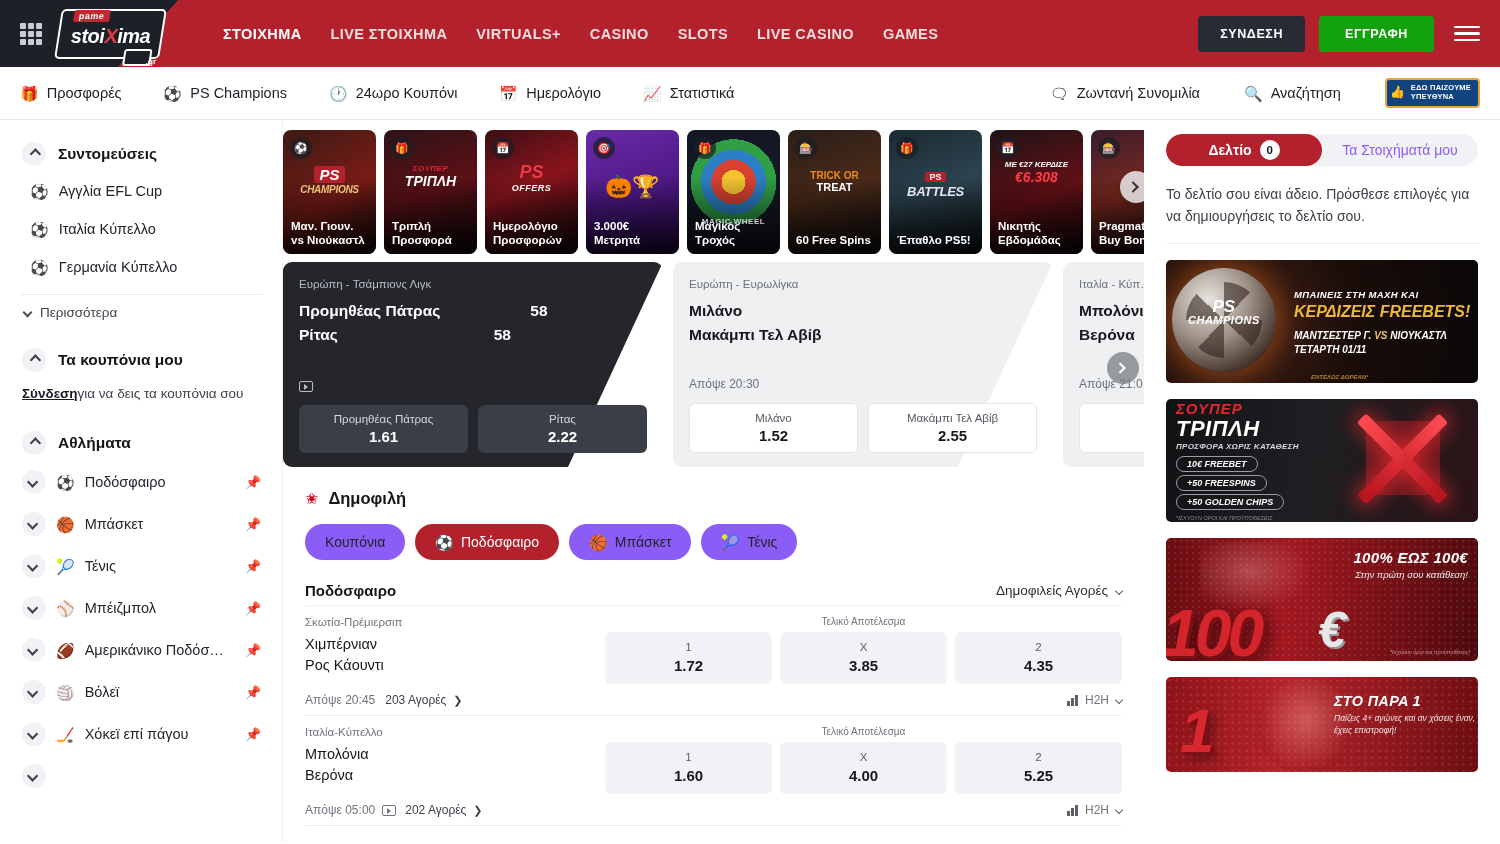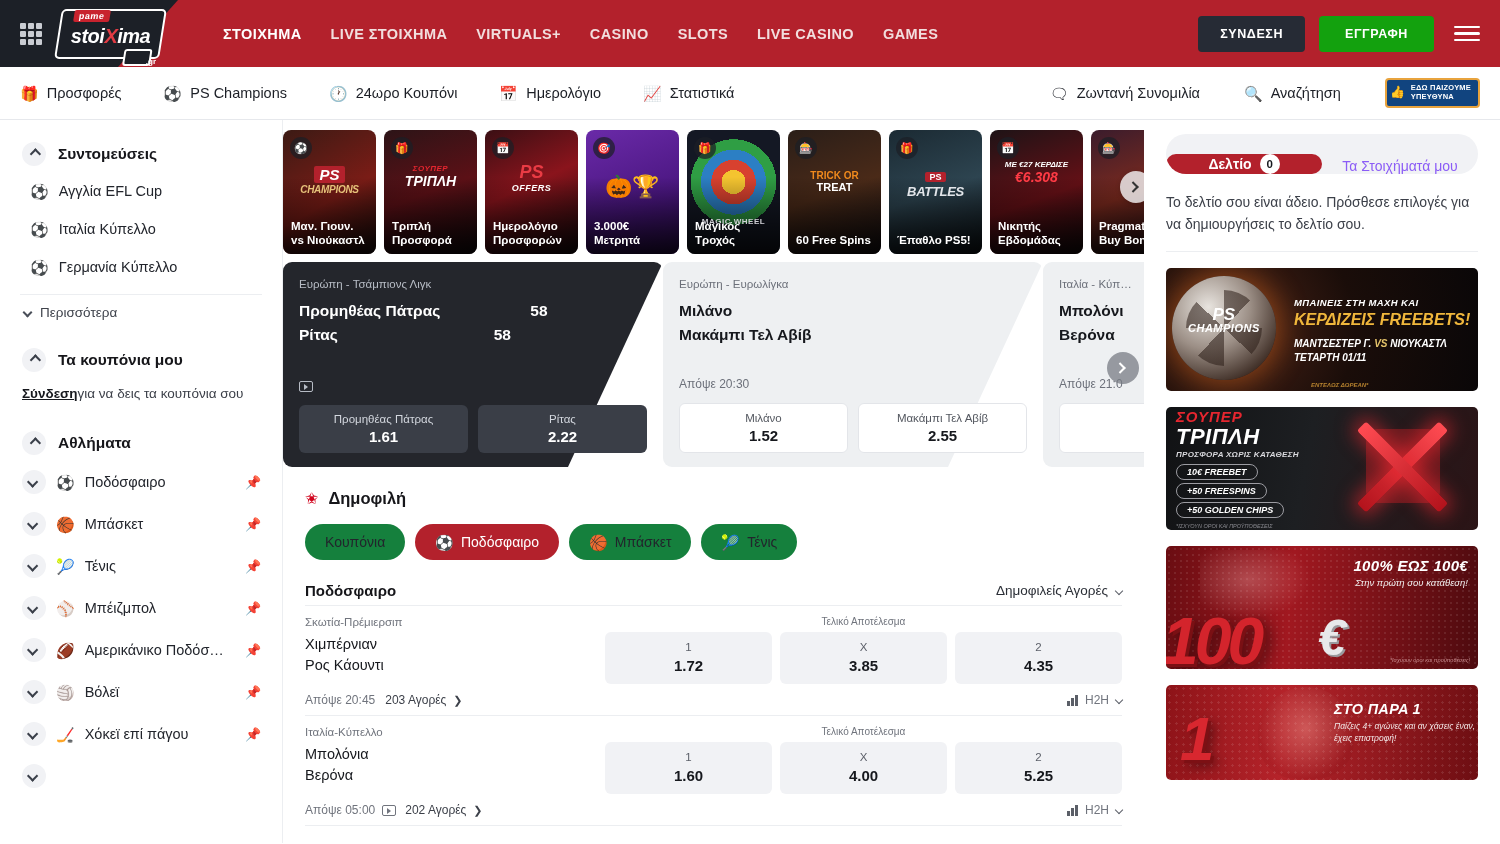--- a/index.html
+++ b/index.html
@@ -163,21 +163,21 @@
 
   .tile-next {
     position: absolute; right: -8px; top: 50%; transform: translateY(-50%);
     width: 32px; height: 32px; border-radius: 50%;
     background: rgba(240,240,242,.82); display: flex; align-items: center; justify-content: center;
     z-index: 5; cursor: pointer; box-shadow: 0 1px 5px rgba(0,0,0,.2);
   }
   .arrow-r { width: 8px; height: 8px; border-top: 2px solid #333; border-right: 2px solid #333; transform: rotate(45deg) translate(-2px,2px); }
 
   
-  .feat-strip { display: flex; padding: 8px 0 0 0; position: relative; }
+  .feat-strip { display: flex; gap: 10px; padding: 8px 0 0 0; position: relative; }
   .feat-card {
     width: 380px; flex: 0 0 380px; height: 205px; border-radius: 9px;
     position: relative; overflow: hidden; padding: 16px 16px 14px 16px;
     display: flex; flex-direction: column; cursor: pointer;
   }
   .feat-card.dark { background: #fff; }
   .feat-card.dark .cut {
     position: absolute; inset: 0; background: #24262c;
     clip-path: polygon(0 0, 100% 0, 75% 100%, 0 100%);
   }
@@ -221,21 +221,21 @@
     z-index: 9; cursor: pointer;
   }
   .feat-next .arrow-r { border-color: #fff; }
 
   
   .pop-wrap { padding: 22px 22px 0 22px; }
   .pop-head { display: flex; align-items: center; gap: 10px; font-size: 16.5px; font-weight: 700; }
   .star-ic { color: #d0021b; font-size: 16px; }
   .chips { display: flex; gap: 10px; margin-top: 16px; }
   .chip {
-    border-radius: 20px; background: #15803d; color: #22252c;
+    border-radius: 20px; background: #8b5cf6; color: #22252c;
     font-size: 14px; padding: 10px 20px; display: flex; align-items: center; gap: 7px;
     cursor: pointer; white-space: nowrap; border: none; font-family: inherit;
   }
   .chip.active { background: #b3212c; color: #fff; }
   .sec-head { display: flex; align-items: center; margin-top: 22px; }
   .sec-title { font-size: 15px; font-weight: 700; }
   .sec-markets { margin-left: auto; display: flex; align-items: center; gap: 8px; font-size: 13.5px; color: #2a2e36; cursor: pointer; }
 
   
   .match { border-top: 1px solid #eceef1; padding: 10px 0 8px 0; }
@@ -259,21 +259,21 @@
   .bars-ic { display: inline-flex; align-items: flex-end; gap: 1.5px; height: 11px; }
   .bars-ic i { width: 2.5px; background: #5b5f68; display: block; }
   .bars-ic i:nth-child(1) { height: 5px; }
   .bars-ic i:nth-child(2) { height: 8px; }
   .bars-ic i:nth-child(3) { height: 11px; }
   .chev-tiny { width: 6px; height: 6px; border-left: 1.8px solid #5b5f68; border-bottom: 1.8px solid #5b5f68; transform: rotate(-45deg); }
 
   
   .rightcol { width: 356px; flex: 0 0 356px; background: #fff; padding: 14px 22px 0 22px; overflow: hidden; }
   .slip-tabs {
-    display: flex; background: #f1f2f5; border-radius: 22px; overflow: hidden; height: 40px; align-items: flex-end;
+    display: flex; background: #f1f2f5; border-radius: 22px; overflow: hidden; height: 32px;
   }
   .slip-tab {
     flex: 1; display: flex; align-items: center; justify-content: center; gap: 8px;
     font-size: 14px; color: #8b5cf6; cursor: pointer; border: none; background: none; font-family: inherit;
   }
   .slip-tab.active { background: #b3212c; color: #fff; font-weight: 700; border-radius: 22px; }
   .slip-count {
     background: #fff; color: #16181d; border-radius: 50%;
     width: 20px; height: 20px; display: flex; align-items: center; justify-content: center;
     font-size: 11.5px; font-weight: 700;

